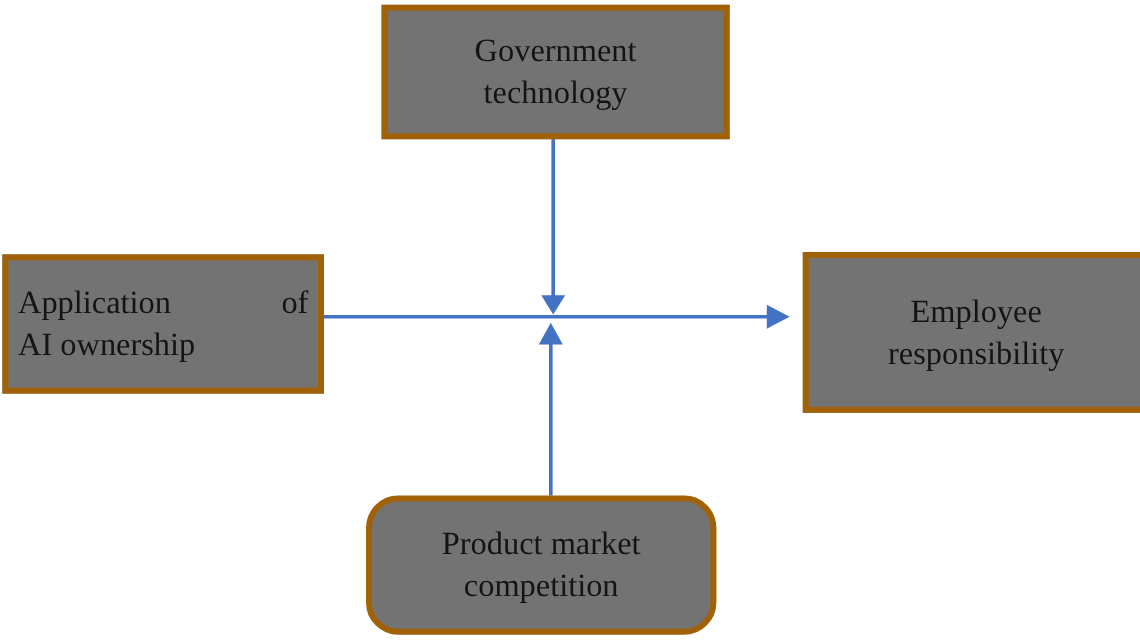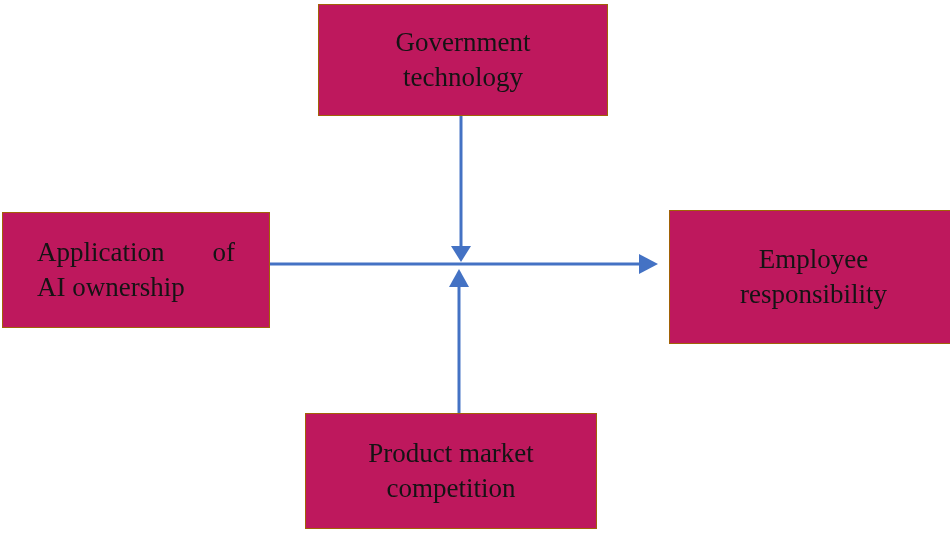--- a/index.html
+++ b/index.html
@@ -19,33 +19,33 @@
   .arrows-layer {
     position: absolute;
     left: 0;
     top: 0;
     width: 950px;
     height: 533px;
   }
   .node {
     position: absolute;
     box-sizing: border-box;
-    border: 1px solid #a16207;
-    background: #be185d;
+    border: 5px solid #a16207;
+    background: #737373;
     display: flex;
     flex-direction: column;
     justify-content: center;
     font-size: 27px;
     line-height: 35px;
     text-align: center;
   }
   .node-top    { left: 318px; top: 4px;   width: 290px; height: 112px; }
-  .node-left   { left: 2px;   top: 212px; width: 268px; height: 116px; text-align: left; padding: 0 34px; }
+  .node-left   { left: 2px;   top: 212px; width: 268px; height: 116px; text-align: left; padding: 0 8px; }
   .node-right  { left: 657px; top: 210px; width: 289px; height: 134px; margin-left: 12px; }
-  .node-bottom { left: 305px; top: 413px; width: 292px; height: 116px; }
+  .node-bottom { left: 305px; top: 413px; width: 292px; height: 116px; border-radius: 27px; }
   .justify-line {
     display: flex;
     justify-content: space-between;
   }
 </style>
 </head>
 <body>
 
 <div class="canvas">
 

